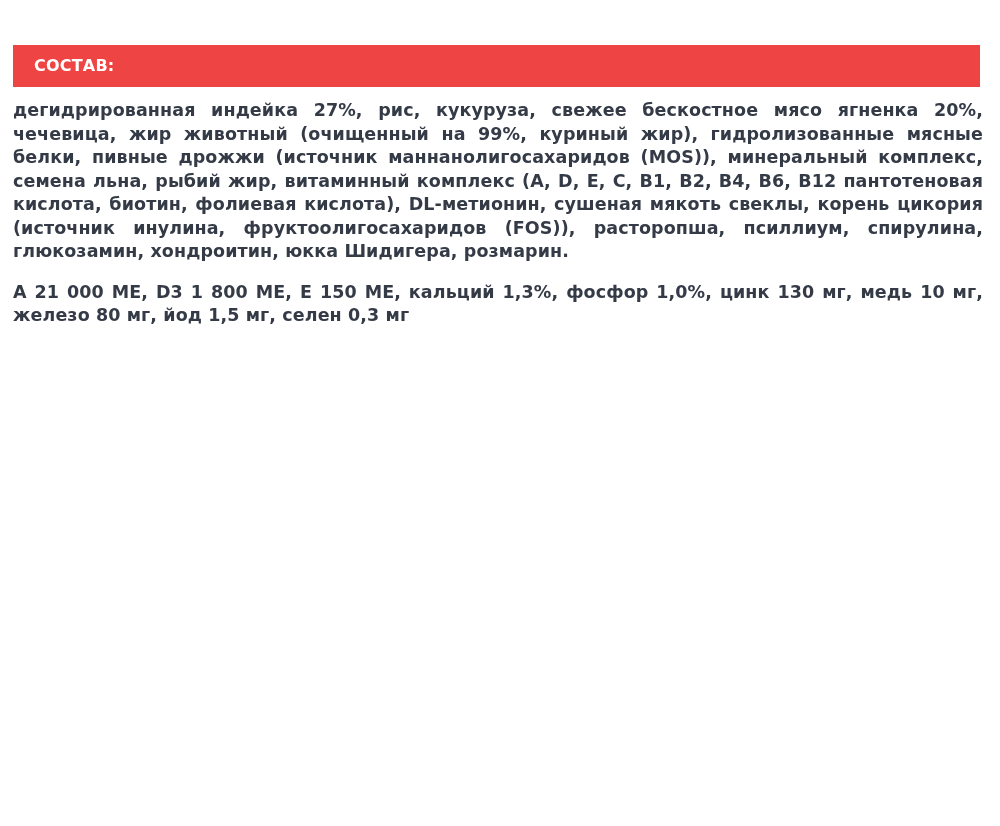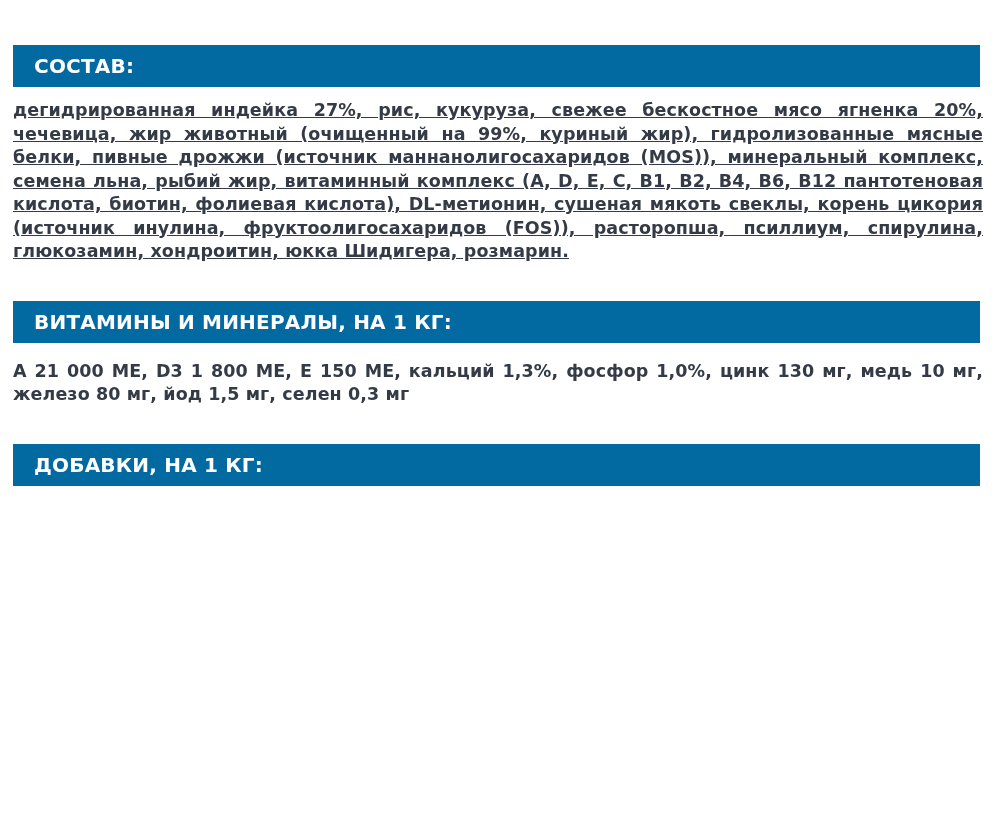--- a/index.html
+++ b/index.html
@@ -16,42 +16,42 @@
   }
   .label-sheet {
     position: relative;
     width: 1000px;
     height: 826px;
     background: #ffffff;
   }
   .section-bar {
     margin-left: 13px;
     width: 946px;            
-    background: #0369a1;
+    background: #ef4444;
     color: #ffffff;
     font-weight: bold;
-    font-size: 20px;
+    font-size: 16px;
     line-height: 22px;
     padding: 10px 0 10px 21px;
     letter-spacing: 0.2px;
     white-space: nowrap;
   }
   .section-body {
     margin-left: 13px;
     width: 970px;
     font-weight: bold;
     font-size: 17.5px;
     line-height: 23.5px;
     color: #343b47;
     text-align: justify;
     letter-spacing: 0.1px;
   }
   
   .s1 { margin-top: 45px; }
-  .p1 { margin-top: 12px; text-decoration: underline; }
+  .p1 { margin-top: 12px; }
   .s2 { margin-top: 53px; }
   .p2 { margin-top: 16px; }
   .s3 { margin-top: 37px; }
   .p3 { margin-top: 17px; }
   .s4 { margin-top: 37px; }
   .p4 { margin-top: 25px; }
   .s5 { margin-top: 25px; }
   .energy-value {
     font-weight: normal;
     margin-left: 0.35em;
@@ -60,19 +60,17 @@
 </style>
 </head>
 <body>
 
 <div class="label-sheet">
 
   <div class="section-bar s1">СОСТАВ:</div>
   <div class="section-body p1">дегидрированная индейка 27%, рис, кукуруза, свежее бескостное мясо ягненка 20%, чечевица, жир животный (очищенный на 99%, куриный жир), гидролизованные мясные белки, пивные дрожжи (источник маннанолигосахаридов (MOS)), минеральный комплекс, семена льна, рыбий жир, витаминный комплекс (A, D, E, C, B1, B2, B4, B6, B12 пантотеновая кислота, биотин, фолиевая кислота), DL-метионин, сушеная мякоть свеклы, корень цикория (источник инулина, фруктоолигосахаридов (FOS)), расторопша, псиллиум, спирулина, глюкозамин, хондроитин, юкка Шидигера, розмарин.</div>
 
 
-  <div class="section-bar s3">ВИТАМИНЫ И МИНЕРАЛЫ, НА 1 КГ:</div>
   <div class="section-body p3">А 21 000 МЕ, D3 1 800 МЕ, Е 150 МЕ, кальций 1,3%, фосфор 1,0%, цинк 130 мг, медь 10 мг, железо 80 мг, йод 1,5 мг, селен 0,3 мг</div>
 
-  <div class="section-bar s4">ДОБАВКИ, НА 1 КГ:</div>
 
 
 </div>
 
 </body></html>

